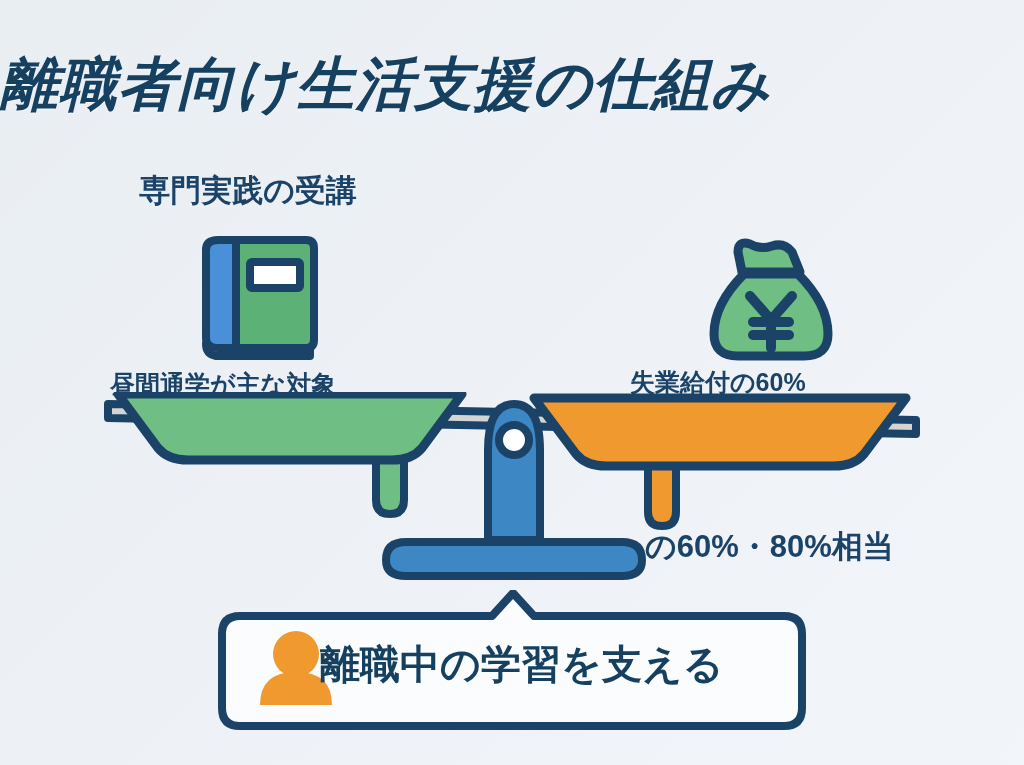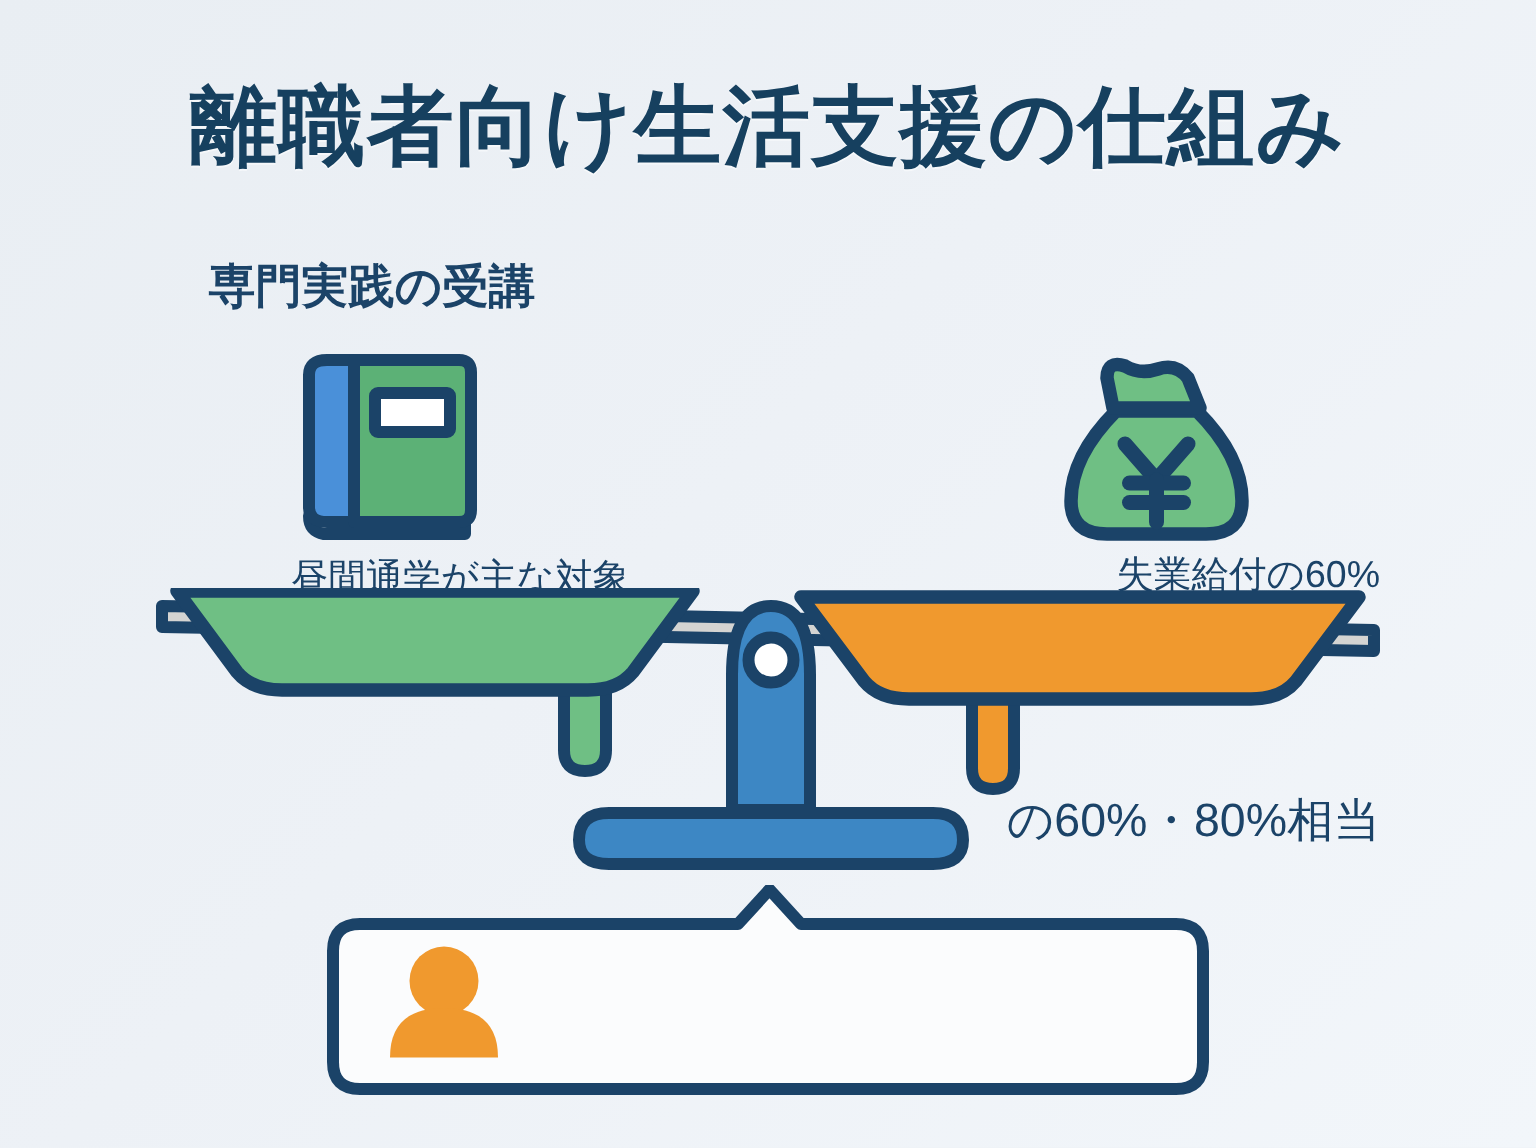--- a/index.html
+++ b/index.html
@@ -21,49 +21,49 @@
     background: linear-gradient(135deg, #e9eef3 0%, #edf1f6 45%, #f2f6fa 100%);
     overflow: hidden;
   }
 
   
   .title {
     position: absolute;
     top: 46px;
     left: 0;
     width: 1024px;
-    text-align: center;
     font-size: 58px;
     font-weight: bold;
     letter-spacing: 1px;
     color: #16405f;
     text-shadow: 0 1px 0 rgba(255,255,255,0.5);
     white-space: nowrap;
+    font-style: italic;
   }
 
   
   .col-heading {
     position: absolute;
     font-size: 31px;
     font-weight: bold;
     color: #1b4368;
     white-space: nowrap;
     text-align: center;
   }
   .col-heading.left  { top: 170px; left: 78px;  width: 340px; }
   .col-heading.right { top: 170px; left: 615px; width: 320px; }
 
   
   .sub-caption {
     position: absolute;
     font-size: 25px;
-    font-weight: normal;
+    font-weight: bold;
     color: #1b4368;
     white-space: nowrap;
-    text-align: right;
+    text-align: left;
   }
   .sub-caption.left  { top: 368px; left: 110px; width: 310px; }
   .sub-caption.right { top: 366px; left: 630px; width: 290px; }
   .sub-caption.right-lower { top: 526px; left: 645px; width: 275px; font-size: 31px; }
 
   
   .icon-art { position: absolute; }
   .book-art  { top: 232px; left: 188px; }
   .bag-art   { top: 230px; left: 708px; }
 
@@ -164,14 +164,15 @@
                Q586 26 586 44 L586 118 Q586 136 568 136
                L24 136 Q6 136 6 118 L6 44 Q6 26 24 26 Z" fill="#fbfcfd" stroke="#1b4368" stroke-width="8" stroke-linejoin="round"></path>
 
       <g>
         <circle cx="80" cy="64" r="23" fill="#f0992e"></circle>
         <path d="M44 115 Q44 82 80 82 Q116 82 116 115 Z" fill="#f0992e"></path>
       </g>
     </svg>
   </div>
 
+  <div class="callout-text">離職中の学習を支える</div>
 
 </div>
 
 </body></html>

